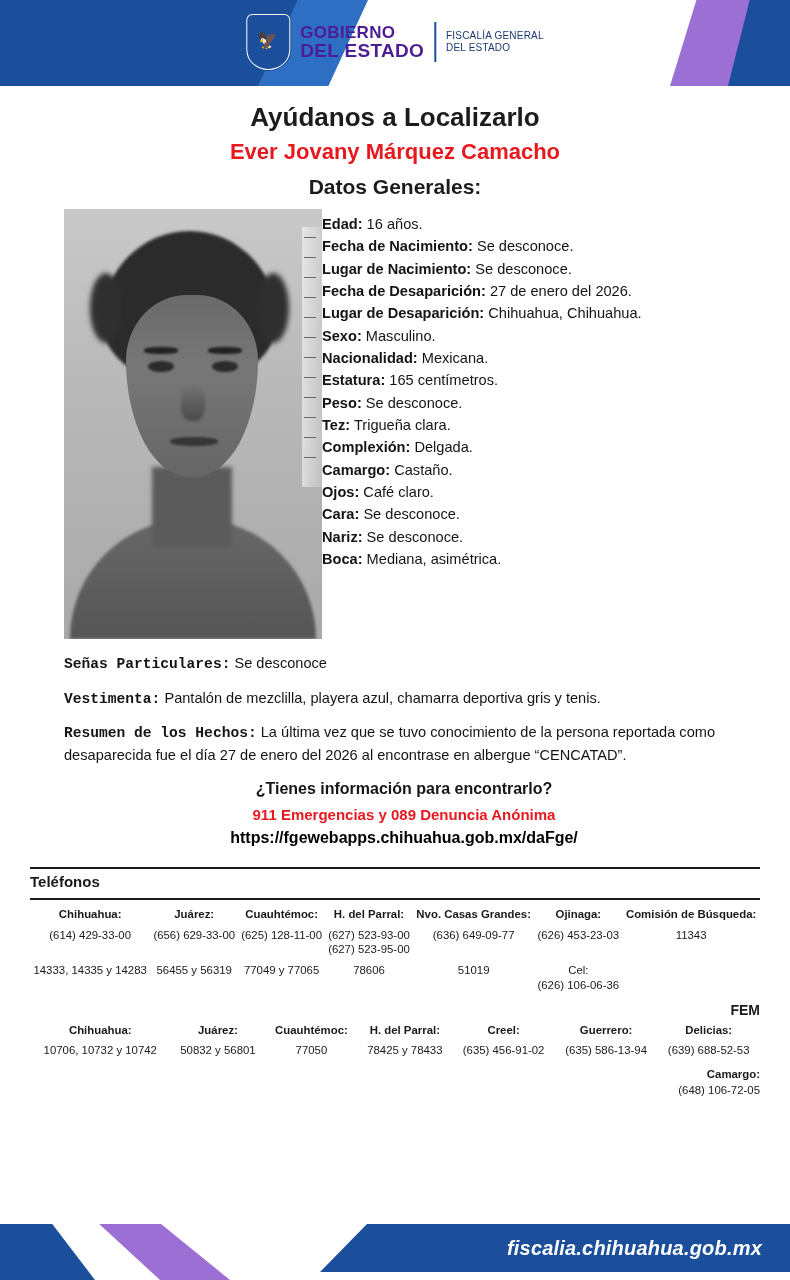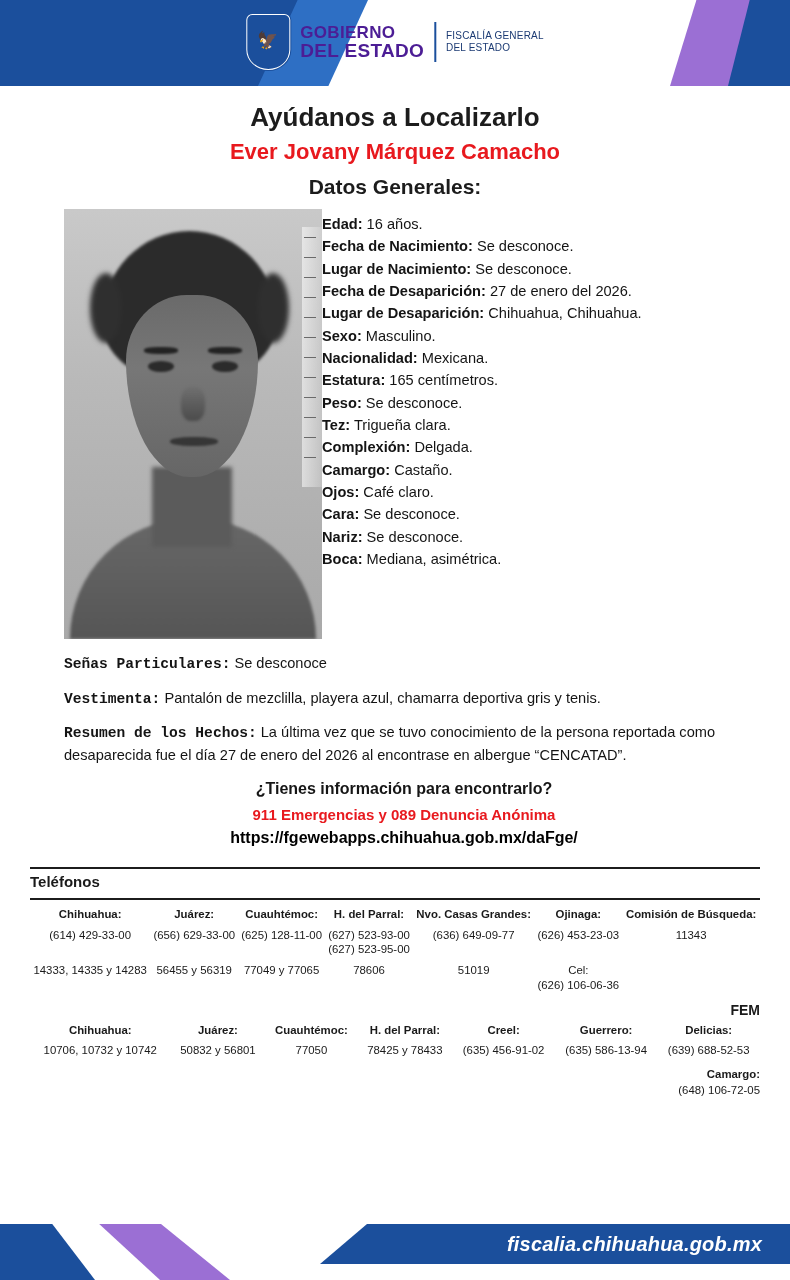--- a/index.html
+++ b/index.html
@@ -313,21 +313,21 @@
 
   
   .footer {
     position: absolute;
     left: 0; right: 0; bottom: 0;
     height: 56px;
     overflow: hidden;
   }
   .f-blue {
     position:absolute; right:0; top:0;
-    width: 470px; height: 40px;
+    width: 470px; height: 48px;
     background: #1b4f9c;
     clip-path: polygon(10% 0, 100% 0, 100% 100%, 0 100%);
     display:flex; align-items:center; justify-content:flex-end;
     padding-right: 28px;
   }
   .f-url {
     color: #ffffff;
     font-size: 20px;
     font-weight: bold;
     font-style: italic;

